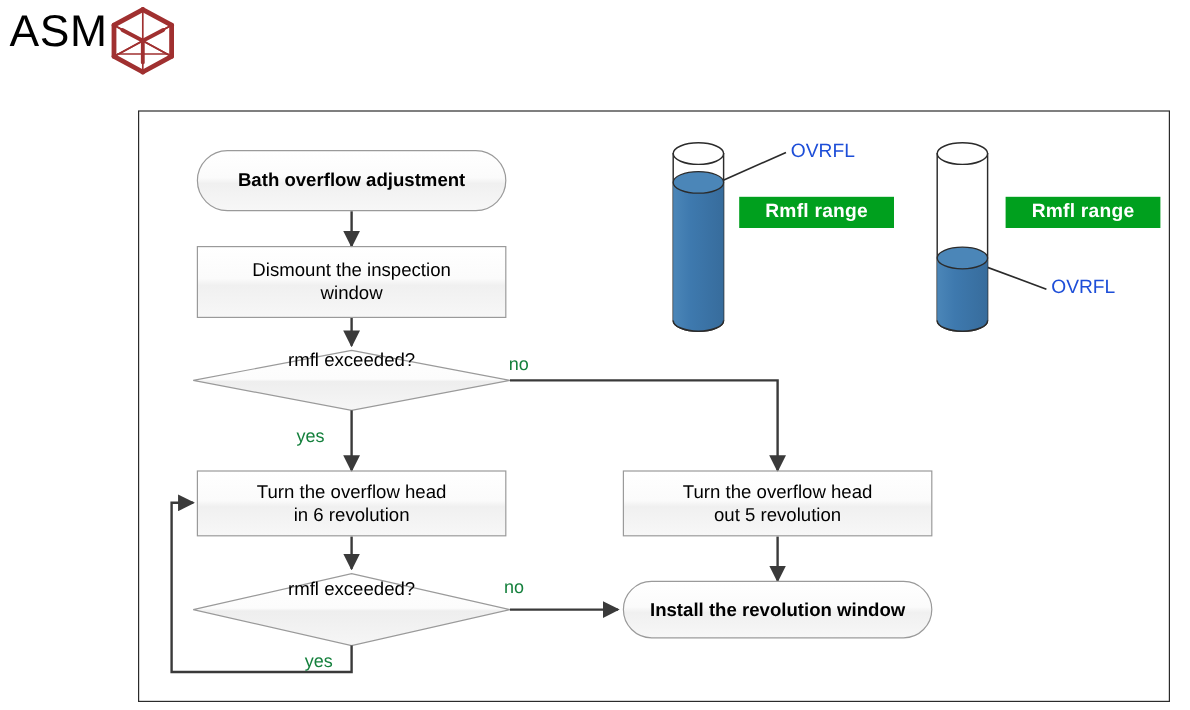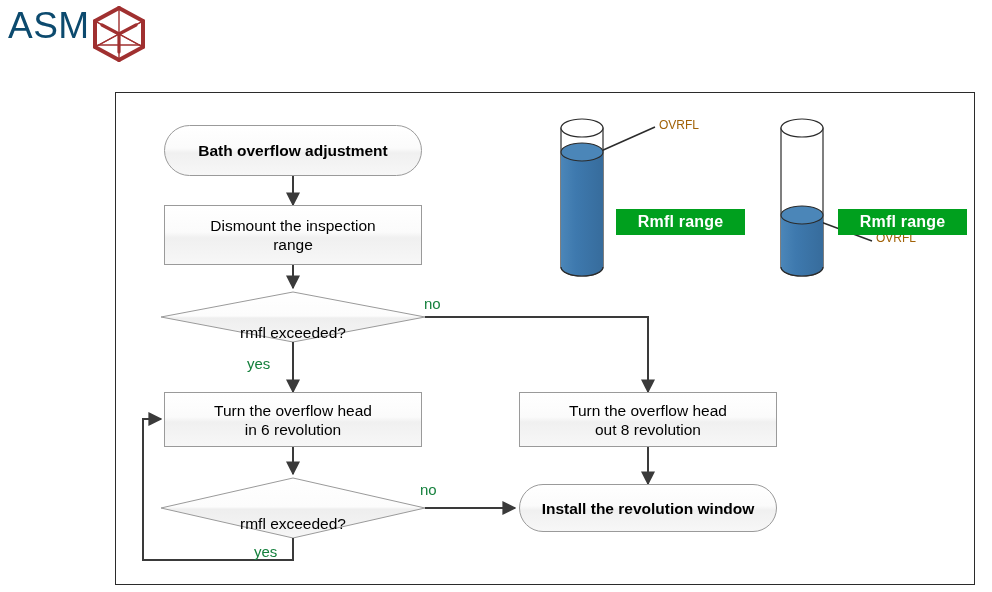--- a/index.html
+++ b/index.html
@@ -25,21 +25,21 @@
     width: 200px;
     height: 70px;
   }
   #brand-text {
     position: absolute;
     left: 8px;
     top: 4px;
     font-size: 37px;
     font-weight: 400;
     letter-spacing: 0.5px;
-    color: #0c4a6e;
+    color: #000000;
     line-height: 44px;
     font-family: "Liberation Sans", sans-serif;
   }
   #brand-mark {
     position: absolute;
     left: 88px;
     top: 5px;
     width: 62px;
     height: 58px;
   }
@@ -90,57 +90,56 @@
 
   .node-label {
     display: block;
     padding: 0 8px;
   }
 
   
   .diamond {
     position: absolute;
     display: flex;
-    align-items: flex-end;
+    align-items: flex-start;
     justify-content: center;
   }
   .diamond .diamond-label {
     position: relative;
     z-index: 2;
     font-size: 15.5px;
     color: #000000;
     white-space: nowrap;
   }
 
   
   .edge-label {
     position: absolute;
     font-size: 15px;
     color: #15803d;
     white-space: nowrap;
   }
   .cyl-caption {
     position: absolute;
-    font-size: 12px;
-    color: #a16207;
+    font-size: 16px;
+    color: #1d4ed8;
     white-space: nowrap;
   }
 
   
   .badge {
     position: absolute;
     background: #00A01E;
     color: #ffffff;
     font-weight: bold;
     font-size: 16px;
     display: flex;
     align-items: center;
     justify-content: center;
     letter-spacing: 0.2px;
-    margin-top: 45px;
   }
 </style>
 </head>
 <body>
 
 <div id="brand">
   <div id="brand-text">ASM</div>
   <div id="brand-mark">
     <svg width="62" height="58" viewBox="0 0 62 58" xmlns="http://www.w3.org/2000/svg">
       <g stroke="#A03030" fill="none" stroke-linecap="round">
@@ -246,39 +245,39 @@
   </g>
 </svg>
 
 <div class="node terminator" style="left:164px; top:125px; width:258px; height:51px;">
   <span class="node-label">Bath overflow adjustment</span>
 </div>
 
 <div class="node process" style="left:164px; top:205px; width:258px; height:60px;">
   <span class="node-label">
     <span>Dismount the inspection</span><br>
-    <span>range</span>
+    <span>window</span>
   </span>
 </div>
 
 <div class="diamond" style="left:161px; top:292px; width:264px; height:50px;">
   <span class="diamond-label">rmfl exceeded?</span>
 </div>
 
 <div class="node process" style="left:164px; top:392px; width:258px; height:55px;">
   <span class="node-label">
     <span>Turn the overflow head</span><br>
     <span>in 6 revolution</span>
   </span>
 </div>
 
 <div class="node process" style="left:519px; top:392px; width:258px; height:55px;">
   <span class="node-label">
     <span>Turn the overflow head</span><br>
-    <span>out 8 revolution</span>
+    <span>out 5 revolution</span>
   </span>
 </div>
 
 <div class="diamond" style="left:161px; top:483px; width:264px; height:50px;">
   <span class="diamond-label">rmfl exceeded?</span>
 </div>
 
 <div class="node terminator" style="left:519px; top:484px; width:258px; height:48px;">
   <span class="node-label">Install the revolution window</span>
 </div>

